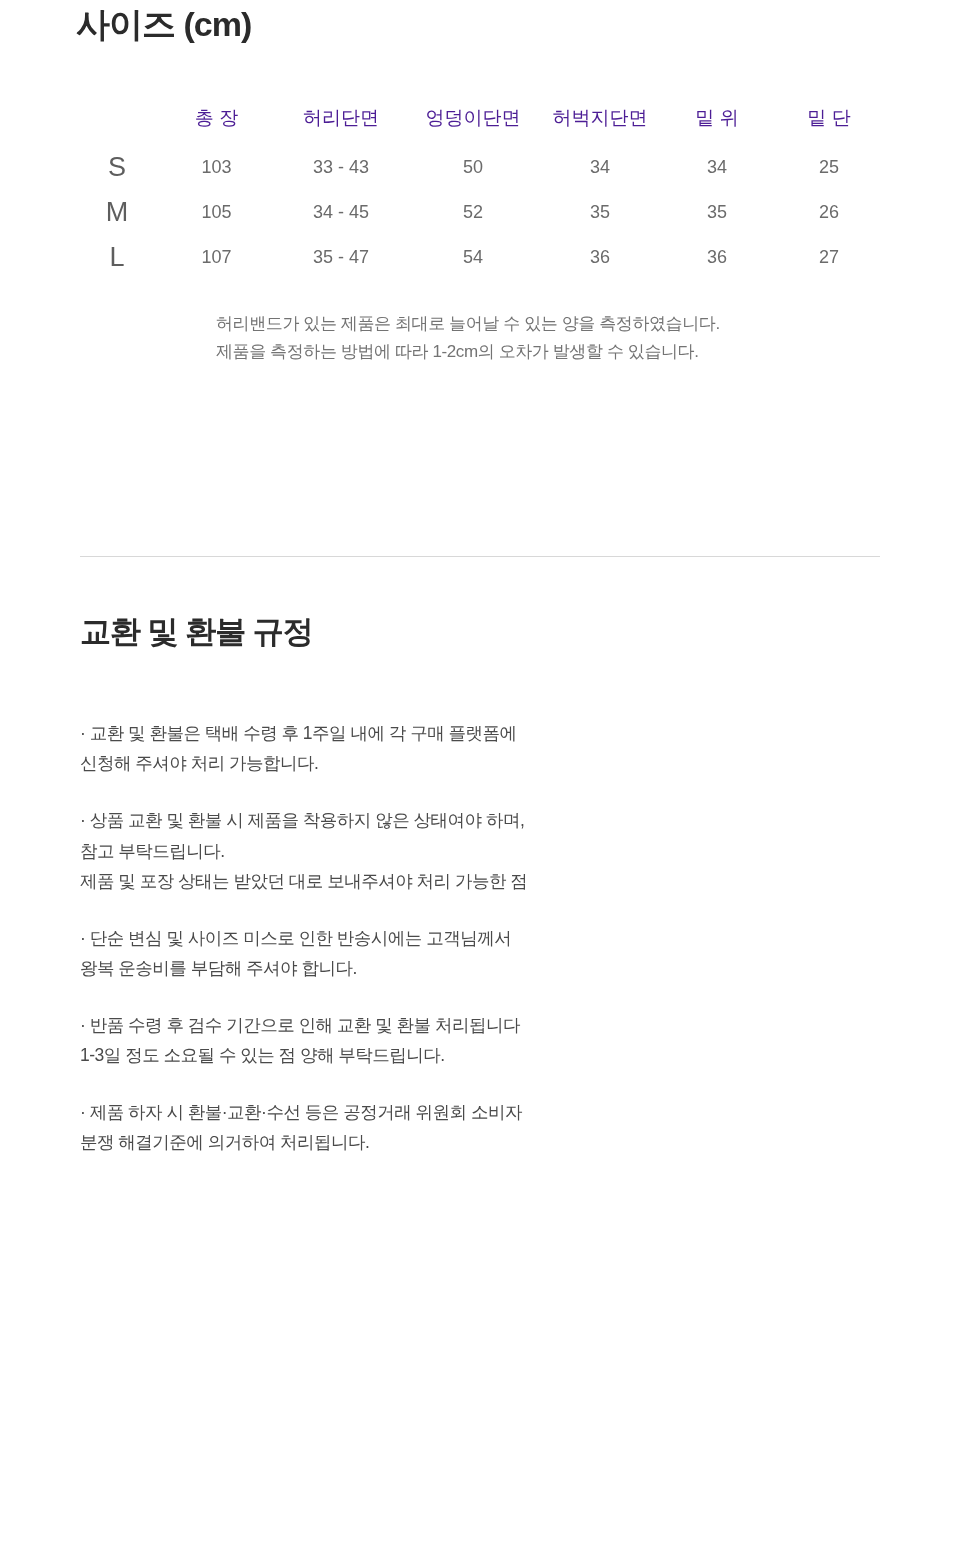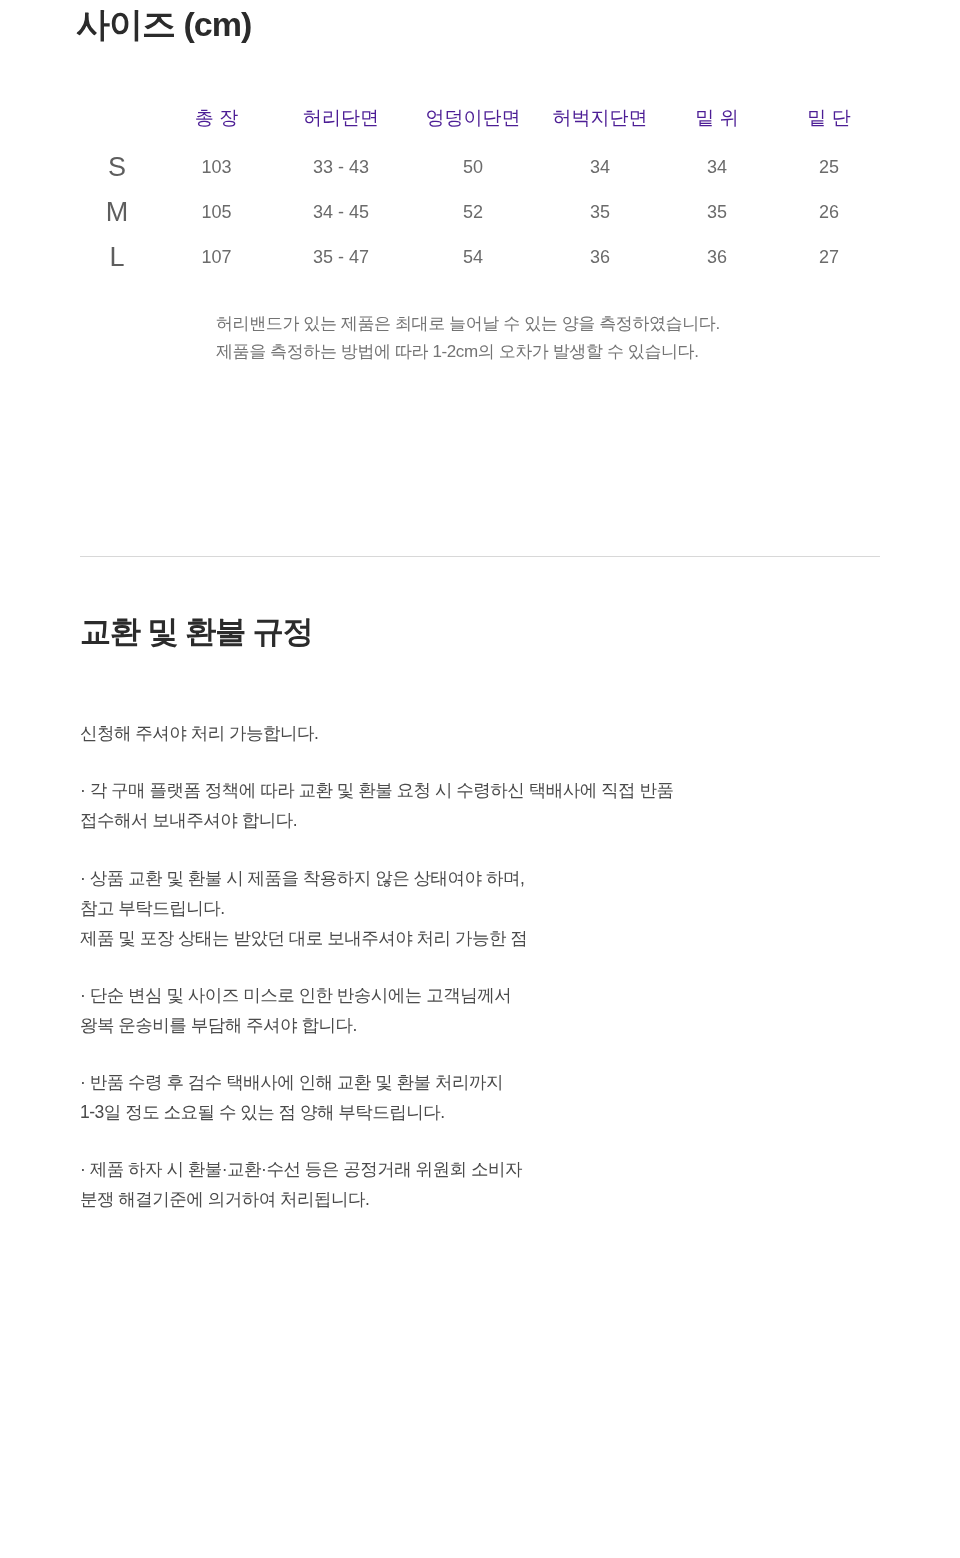--- a/index.html
+++ b/index.html
@@ -181,37 +181,34 @@
     </div>
   </section>
 
   <hr class="divider">
 
   <section class="policy-section">
     <h2 class="policy-title">교환 및 환불 규정</h2>
 
     <div class="policy-list">
       <div class="policy-item">
+        <div>· 교환 및 환불은 택배 수령 후 1주일 내에 각 구매 플랫폼에</div>
         <div>신청해 주셔야 처리 가능합니다.</div>
-      </div>
-      <div class="policy-item">
-        <div>· 각 구매 플랫폼 정책에 따라 교환 및 환불 요청 시 수령하신 택배사에 직접 반품</div>
-        <div>접수해서 보내주셔야 합니다.</div>
       </div>
       <div class="policy-item">
         <div>· 상품 교환 및 환불 시 제품을 착용하지 않은 상태여야 하며,</div>
         <div>참고 부탁드립니다.</div>
         <div>제품 및  포장 상태는 받았던 대로 보내주셔야 처리 가능한 점</div>
       </div>
       <div class="policy-item">
         <div>· 단순 변심 및 사이즈 미스로 인한 반송시에는 고객님께서</div>
         <div>왕복 운송비를 부담해 주셔야 합니다.</div>
       </div>
       <div class="policy-item">
-        <div>· 반품 수령 후 검수 택배사에 인해 교환 및 환불 처리까지</div>
+        <div>· 반품 수령 후 검수 기간으로 인해 교환 및 환불 처리됩니다</div>
         <div>1-3일 정도 소요될 수 있는 점 양해 부탁드립니다.</div>
       </div>
       <div class="policy-item">
         <div>· 제품 하자 시 환불·교환·수선 등은 공정거래 위원회 소비자</div>
         <div>분쟁 해결기준에 의거하여 처리됩니다.</div>
       </div>
     </div>
   </section>
 
 </div>

